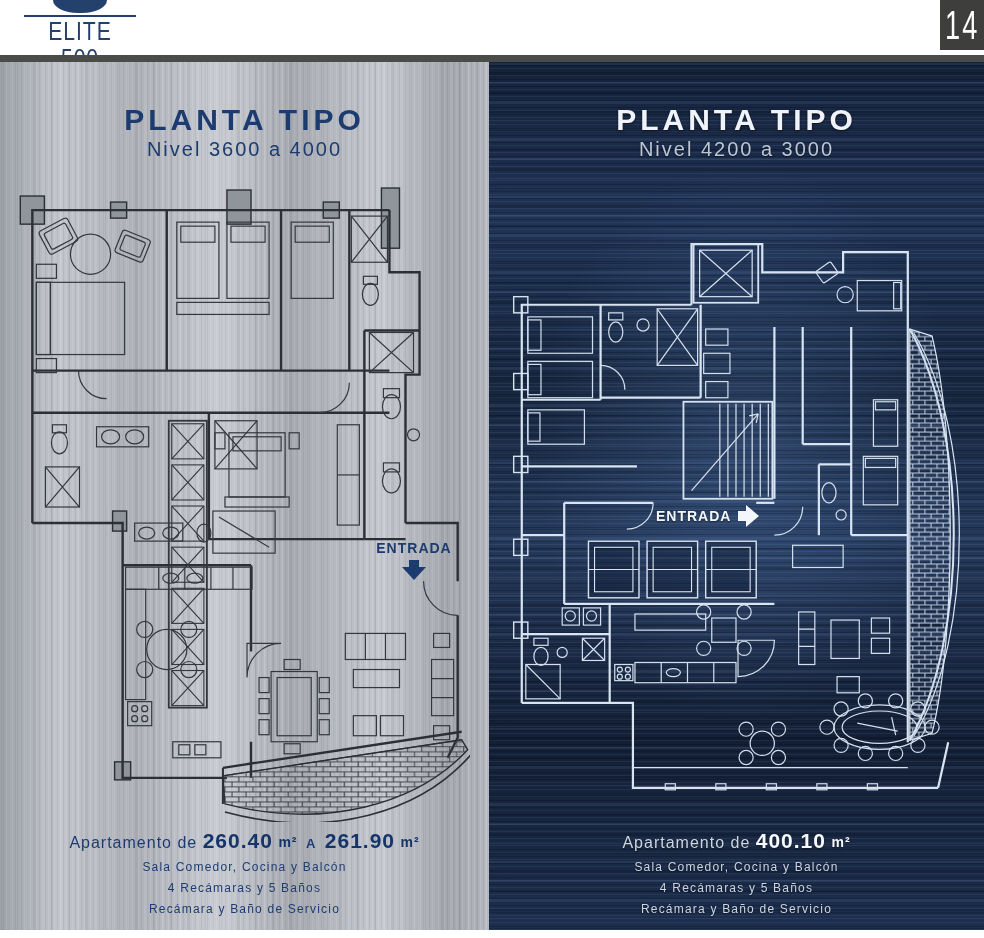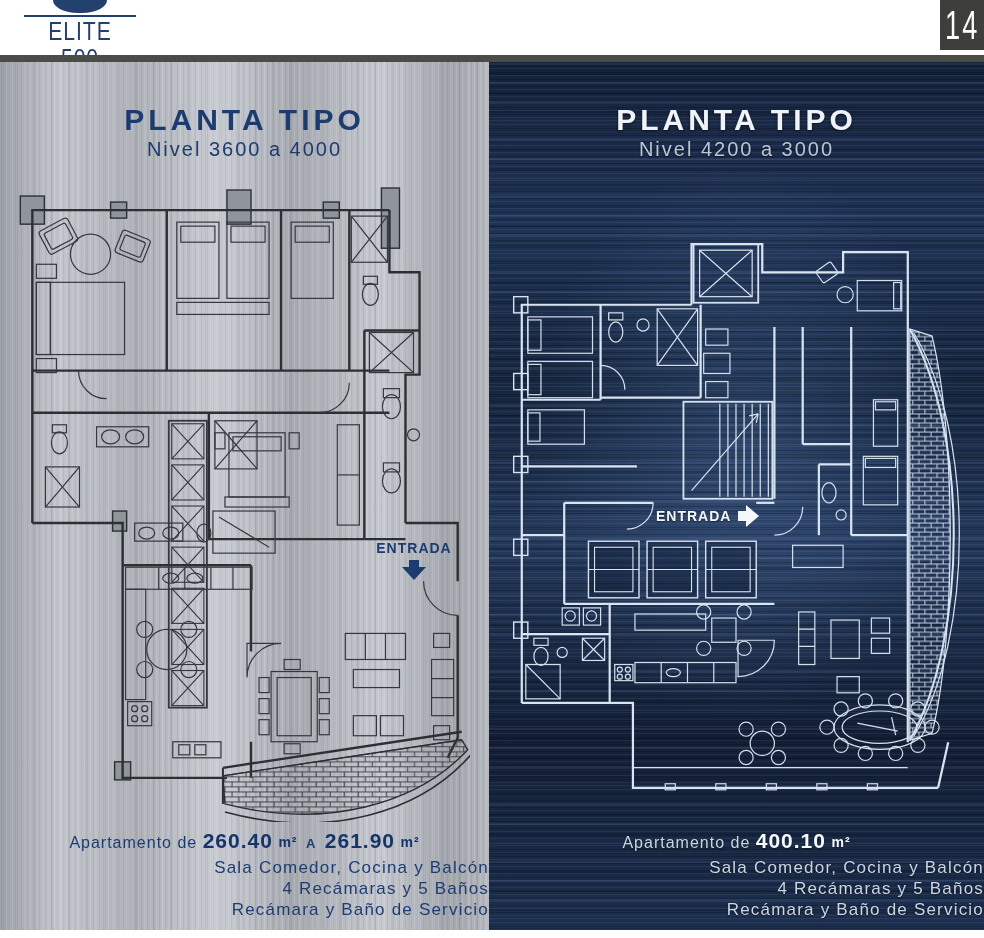--- a/index.html
+++ b/index.html
@@ -60,21 +60,21 @@
   .arrow-right .stem{width:8px;height:10px;background:#f3f7fc;}
   .arrow-right .tri{width:0;height:0;border-top:11px solid transparent;border-bottom:11px solid transparent;border-left:13px solid #f3f7fc;}
 
   
   .panel-foot{position:absolute;bottom:10px;left:0;width:100%;text-align:center;}
   .area-line{font-size:16px;letter-spacing:1px;margin-bottom:4px;}
   .area-line span:empty{display:none;}
   .area-line .num{font-size:21px;font-weight:bold;letter-spacing:1px;}
   .area-line .unit{font-size:14px;font-weight:bold;vertical-align:1px;}
   .area-line .conn{font-size:13px;font-weight:bold;margin:0 3px;}
-  .feature{font-size:17px;letter-spacing:1.2px;line-height:21px;text-align:right;}
+  .feature{font-size:12px;letter-spacing:1.2px;line-height:21px;}
   .silver .panel-foot{color:#1e3c72;}
   .silver .area-line .num,.silver .area-line .unit{color:#15346a;}
   .navy .panel-foot{color:#ccd5e2;text-shadow:0 1px 2px rgba(0,0,0,.5);}
   .navy .area-line .num,.navy .area-line .unit{color:#f6f9fd;}
 </style>
 </head>
 <body>
 
 <div class="topbar">
   <div class="logo">

